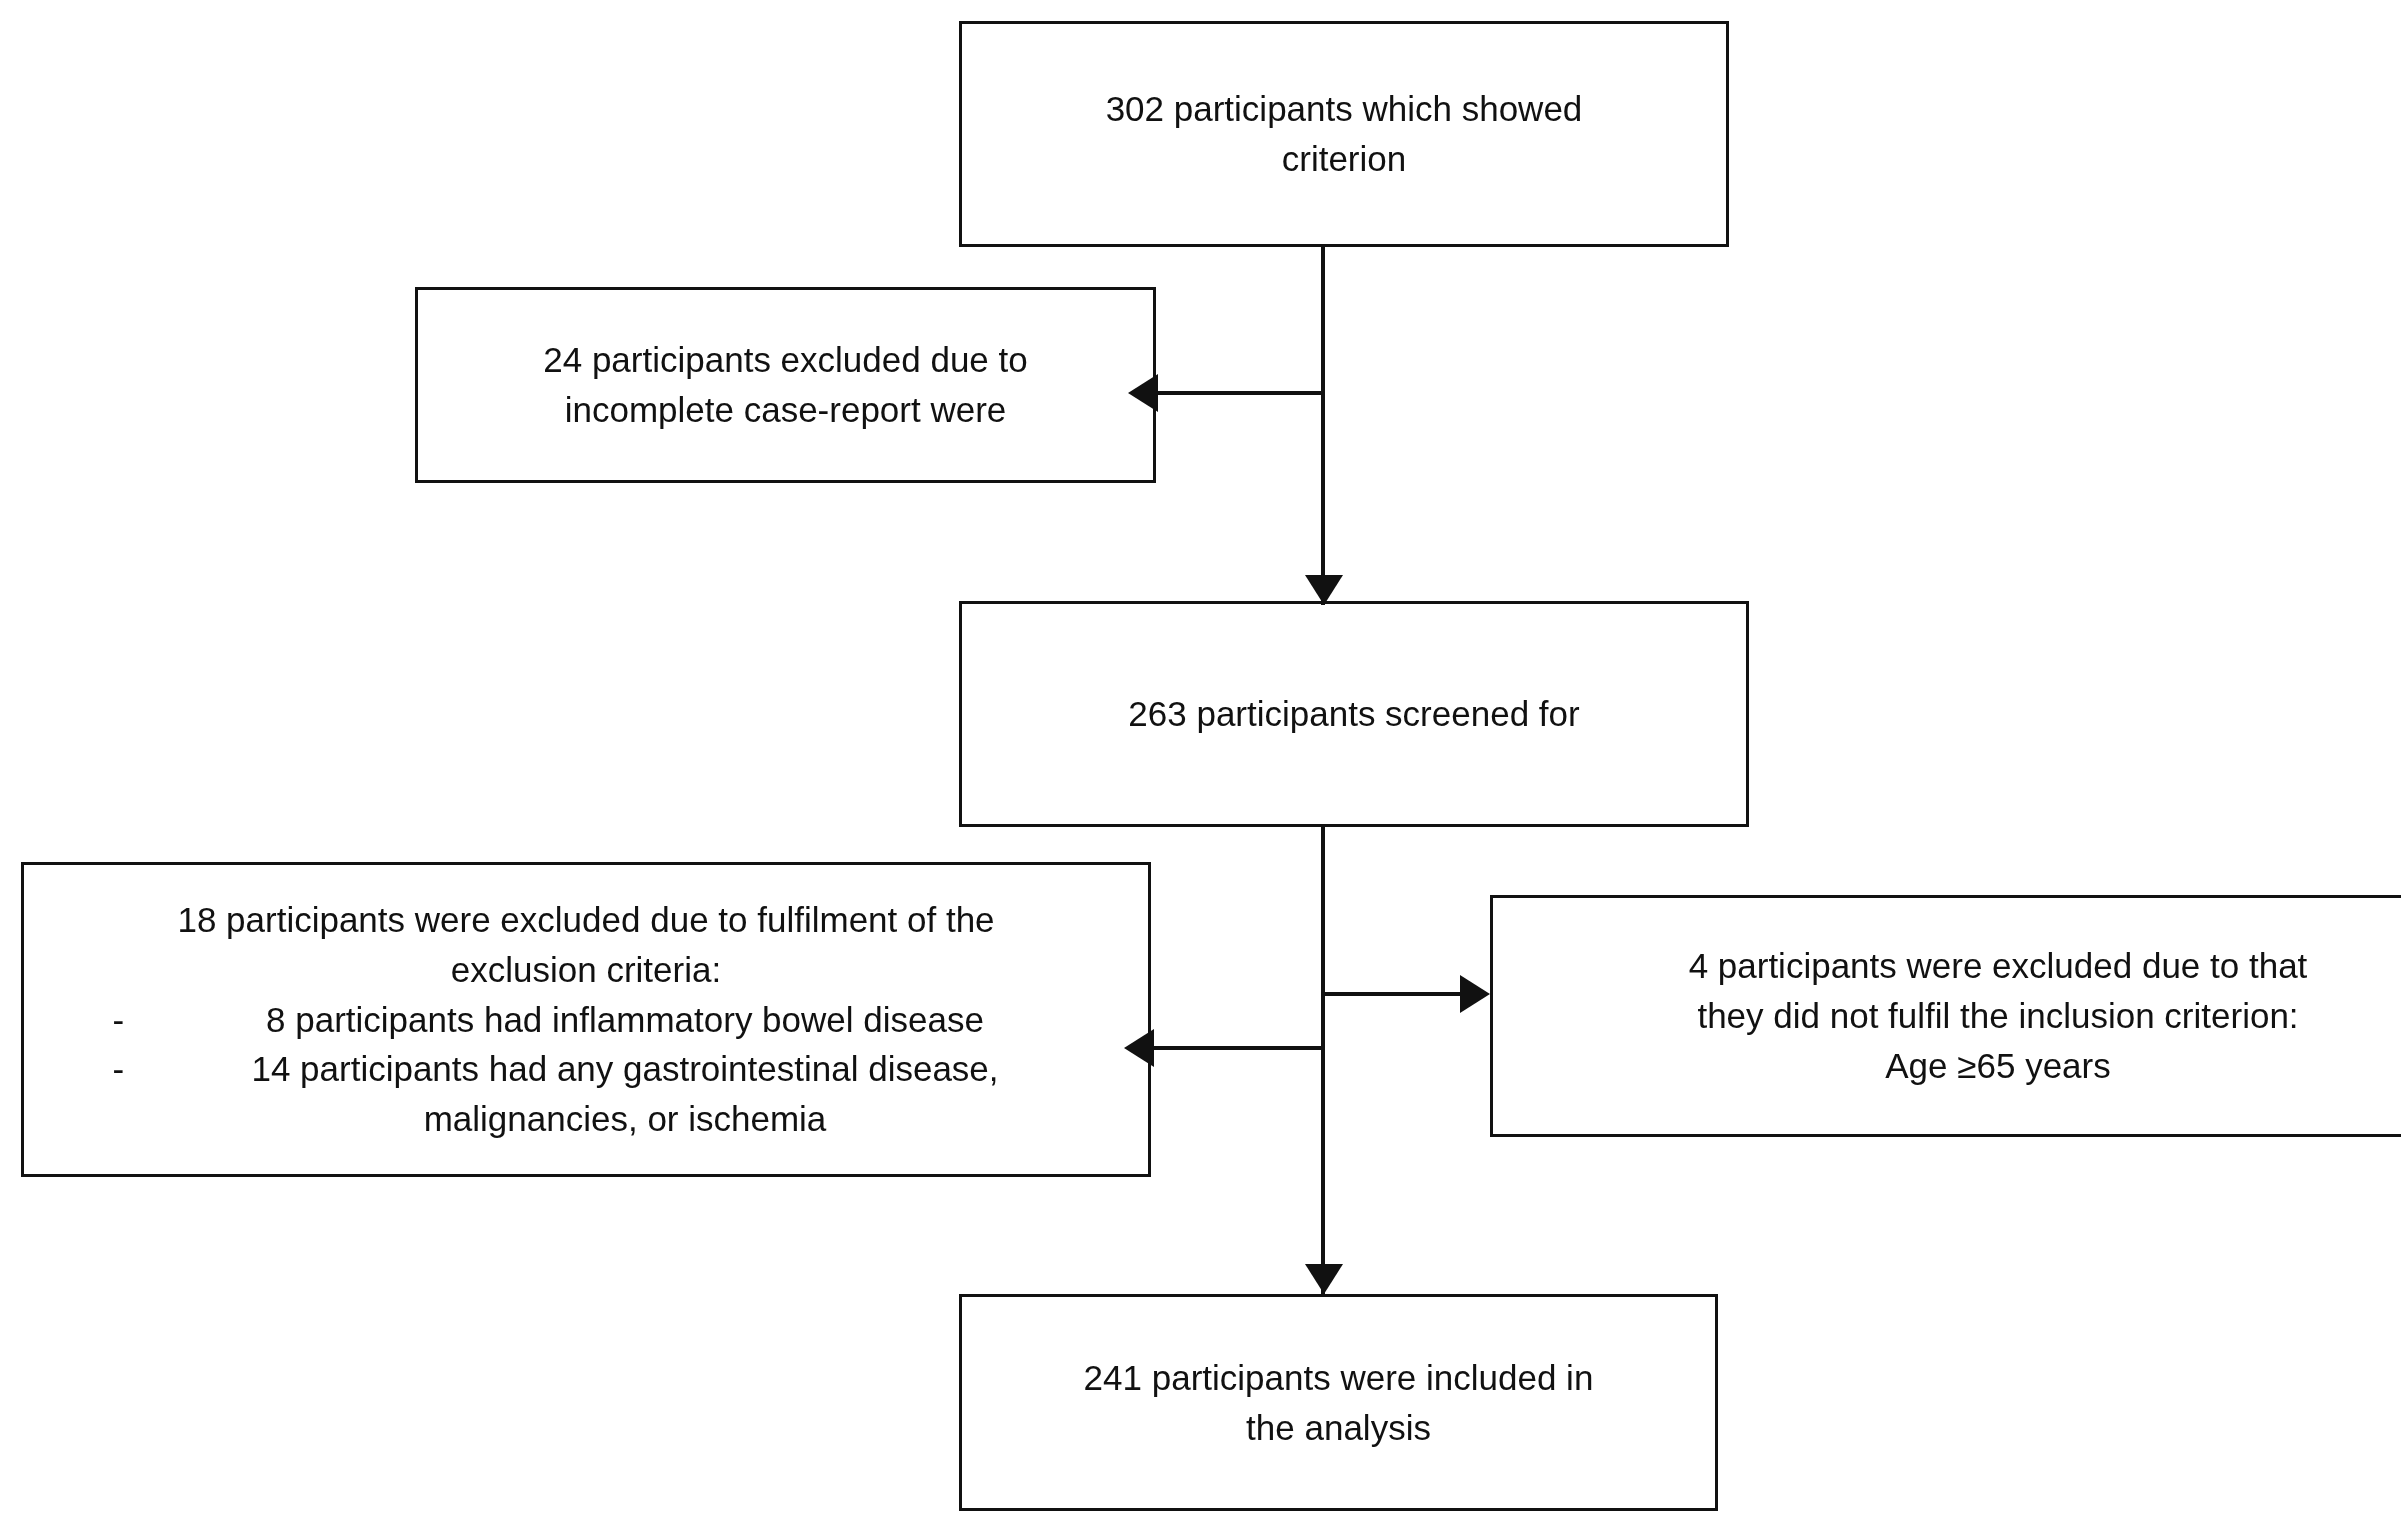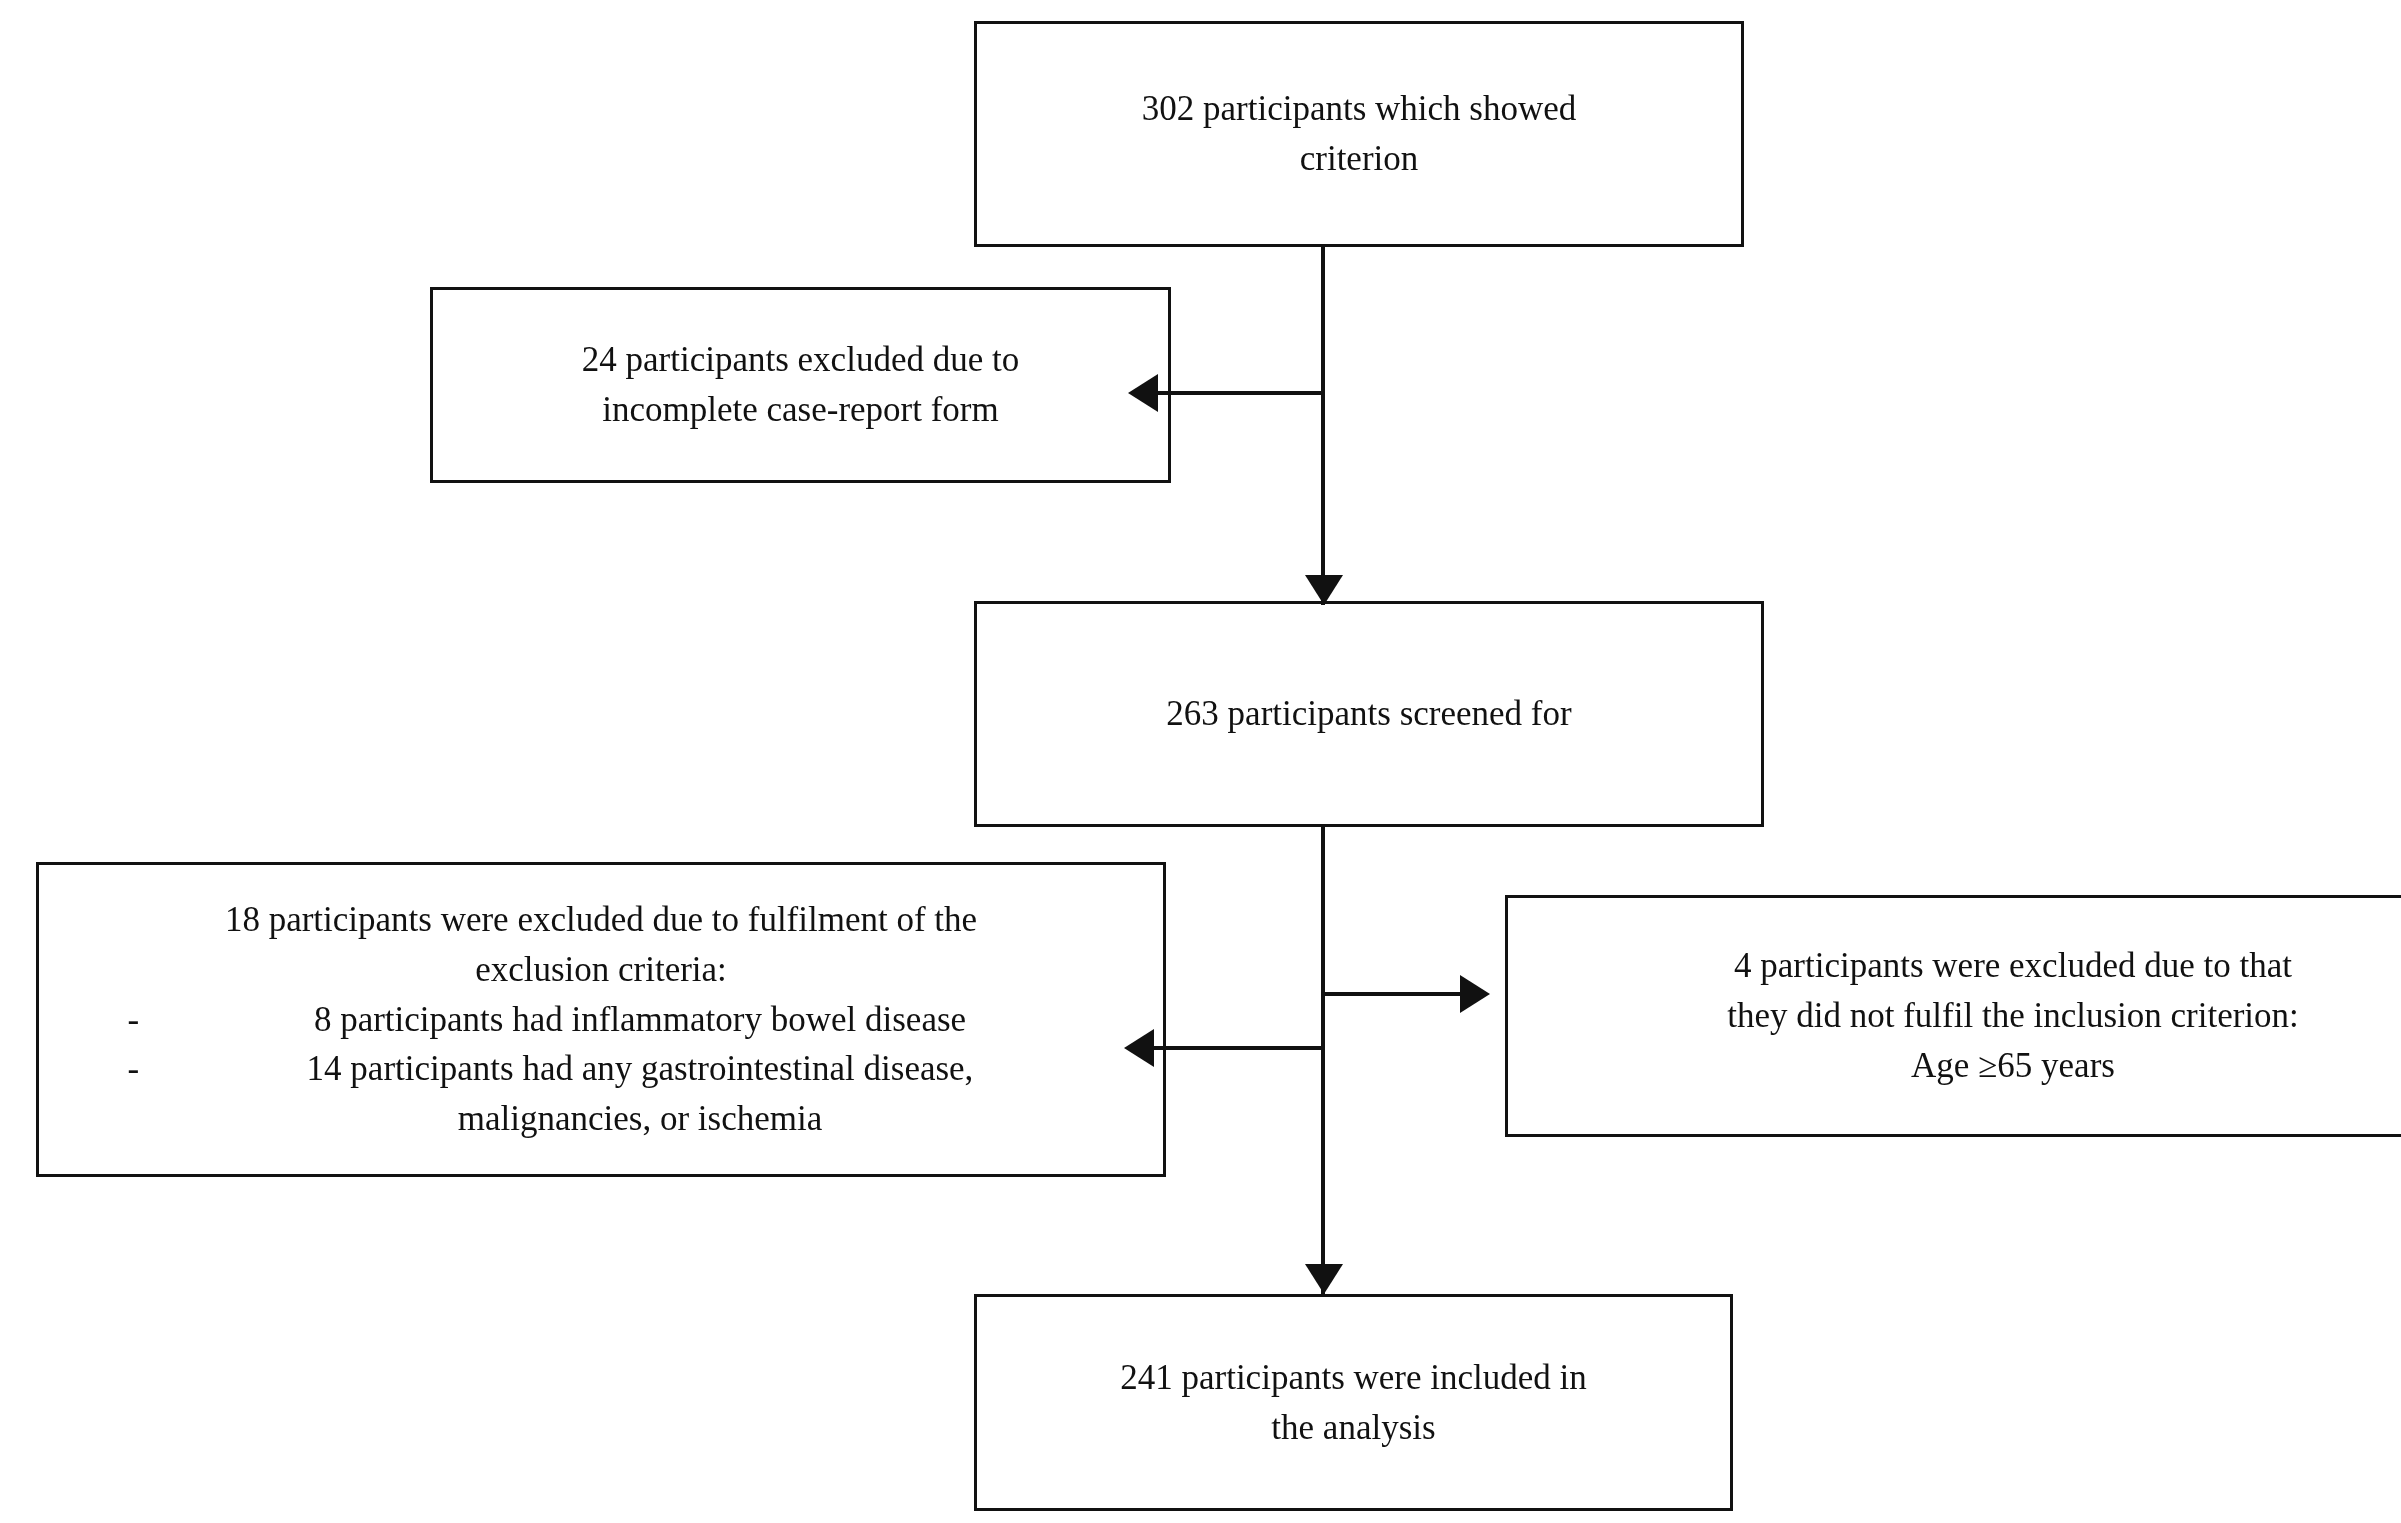--- a/index.html
+++ b/index.html
@@ -22,25 +22,24 @@
     position: absolute;
     box-sizing: border-box;
     background: #ffffff;
     border: 3.7px solid #111111;
     display: flex;
     flex-direction: column;
     align-items: center;
     justify-content: center;
     text-align: center;
     color: #111111;
-    font-family: Liberation Serif, serif;
+    font-family: Liberation Sans, sans-serif;
     font-size: 35px;
     line-height: 1.42;
     padding: 7.5px 16.5px;
-    margin-left: 15px;
   }
   .node .line {
     display: block;
     white-space: nowrap;
   }
   
   #node-interested {
     left: 959px;  top: 21px;
     width: 770px; height: 226px;
   }
@@ -138,21 +137,21 @@
 
 <div id="flow-root">
 
   <div class="node" id="node-interested">
     <span class="line">302 participants which showed</span>
     <span class="line">criterion</span>
   </div>
 
   <div class="node" id="node-excluded-crf">
     <span class="line">24 participants excluded due to</span>
-    <span class="line">incomplete case-report form</span>
+    <span class="line">incomplete case-report were</span>
   </div>
 
   <div class="node" id="node-screened">
     <span class="line">263 participants screened for</span>
   </div>
 
   <div class="node" id="node-excluded-exclusion">
     <span class="line">18 participants were excluded due to fulfilment of the</span>
     <span class="line">exclusion criteria:</span>
 

